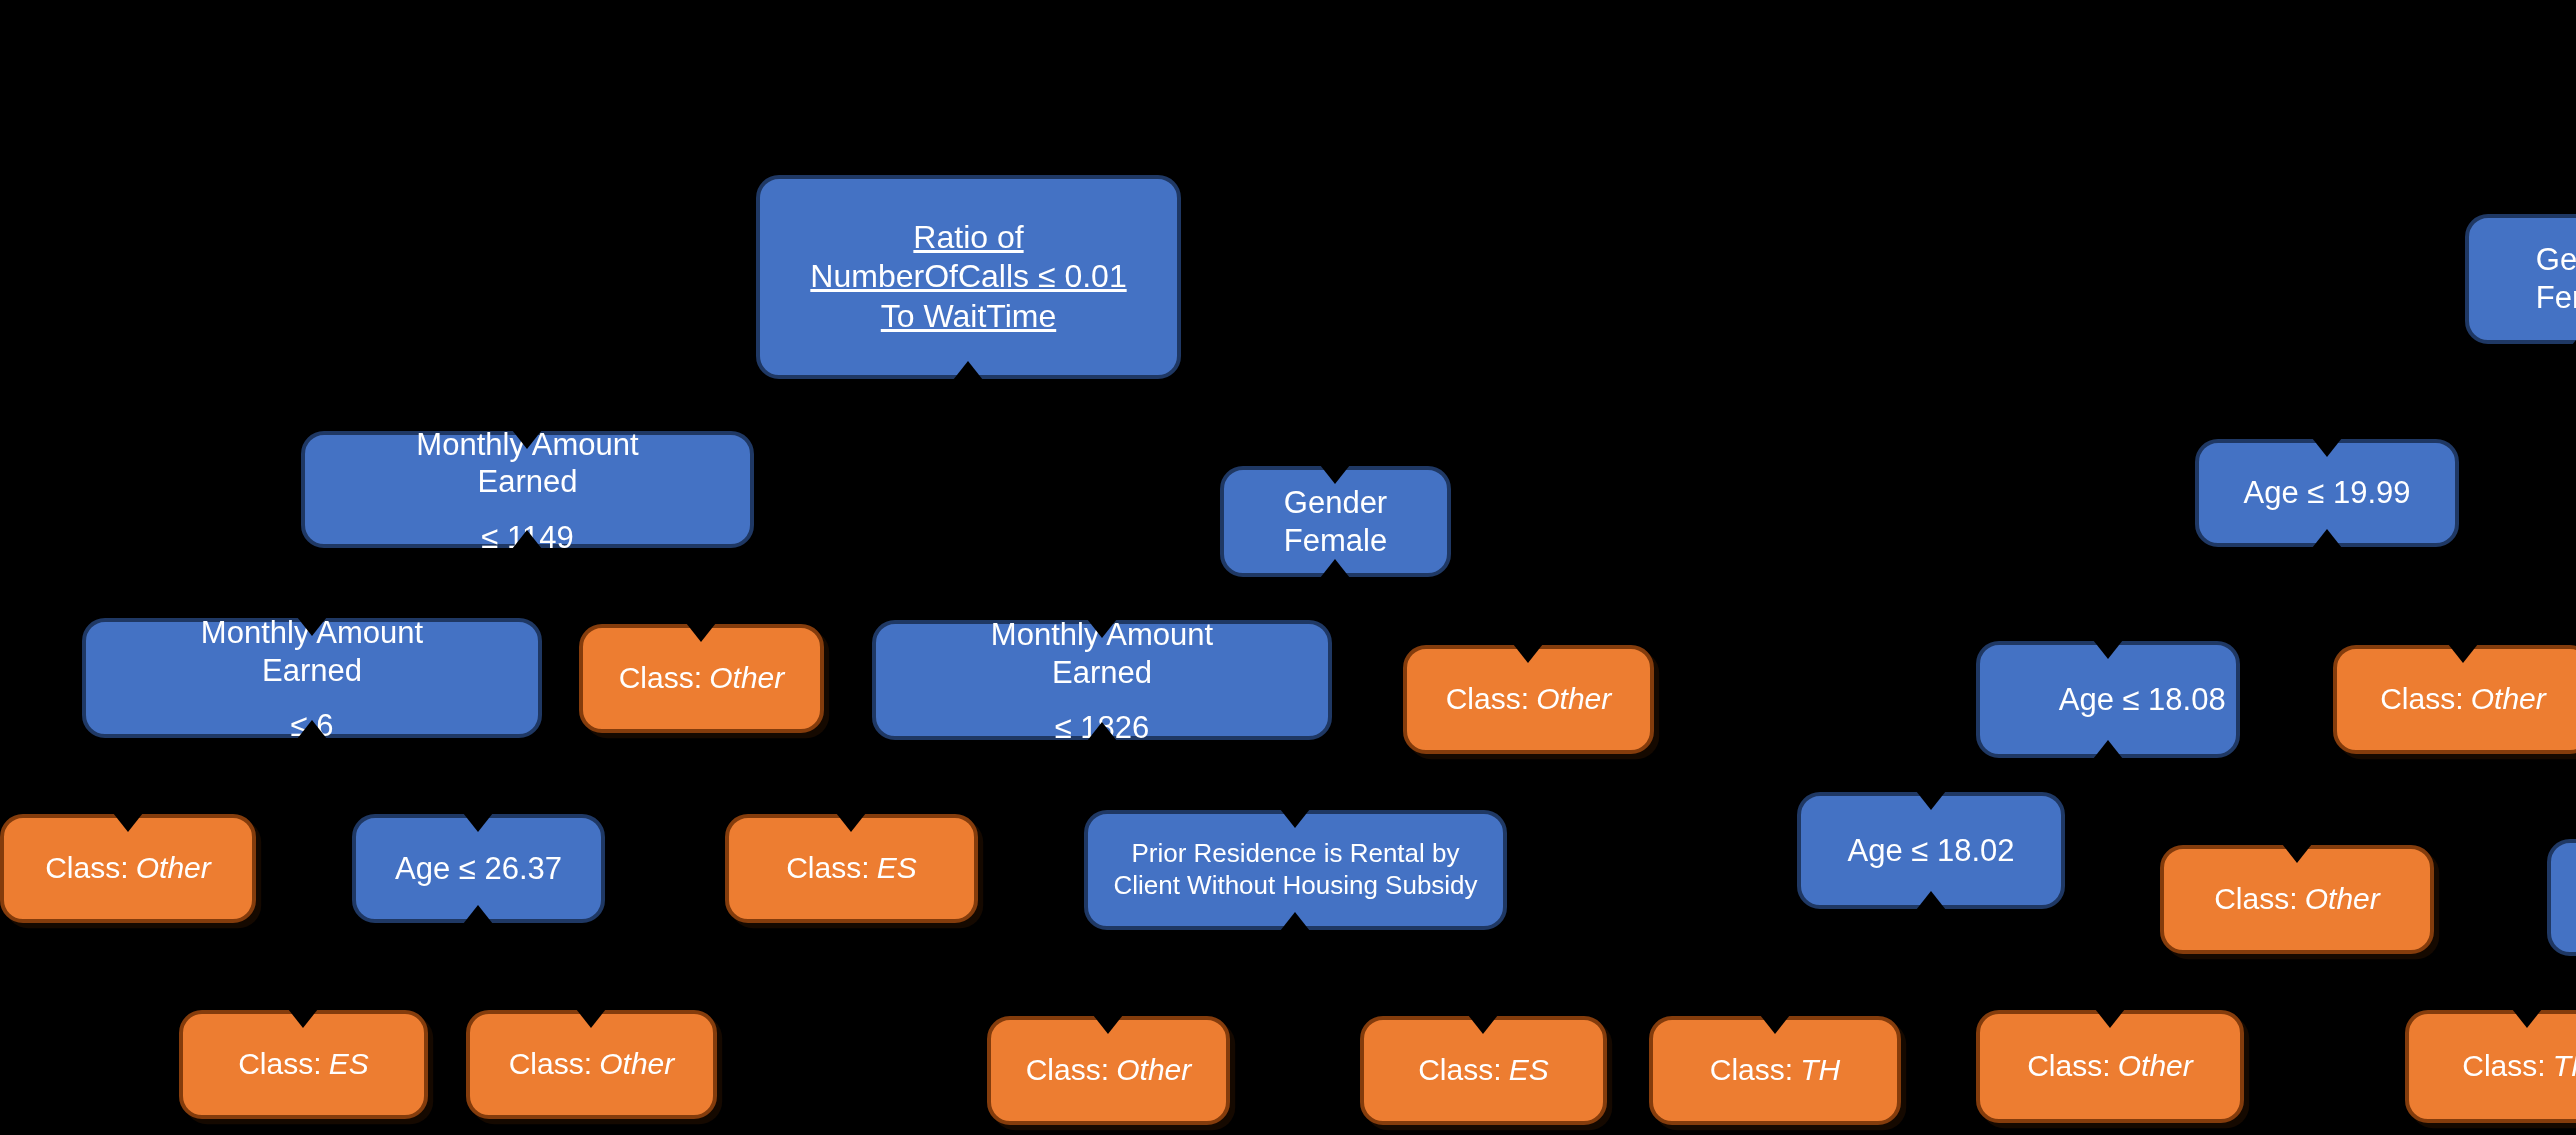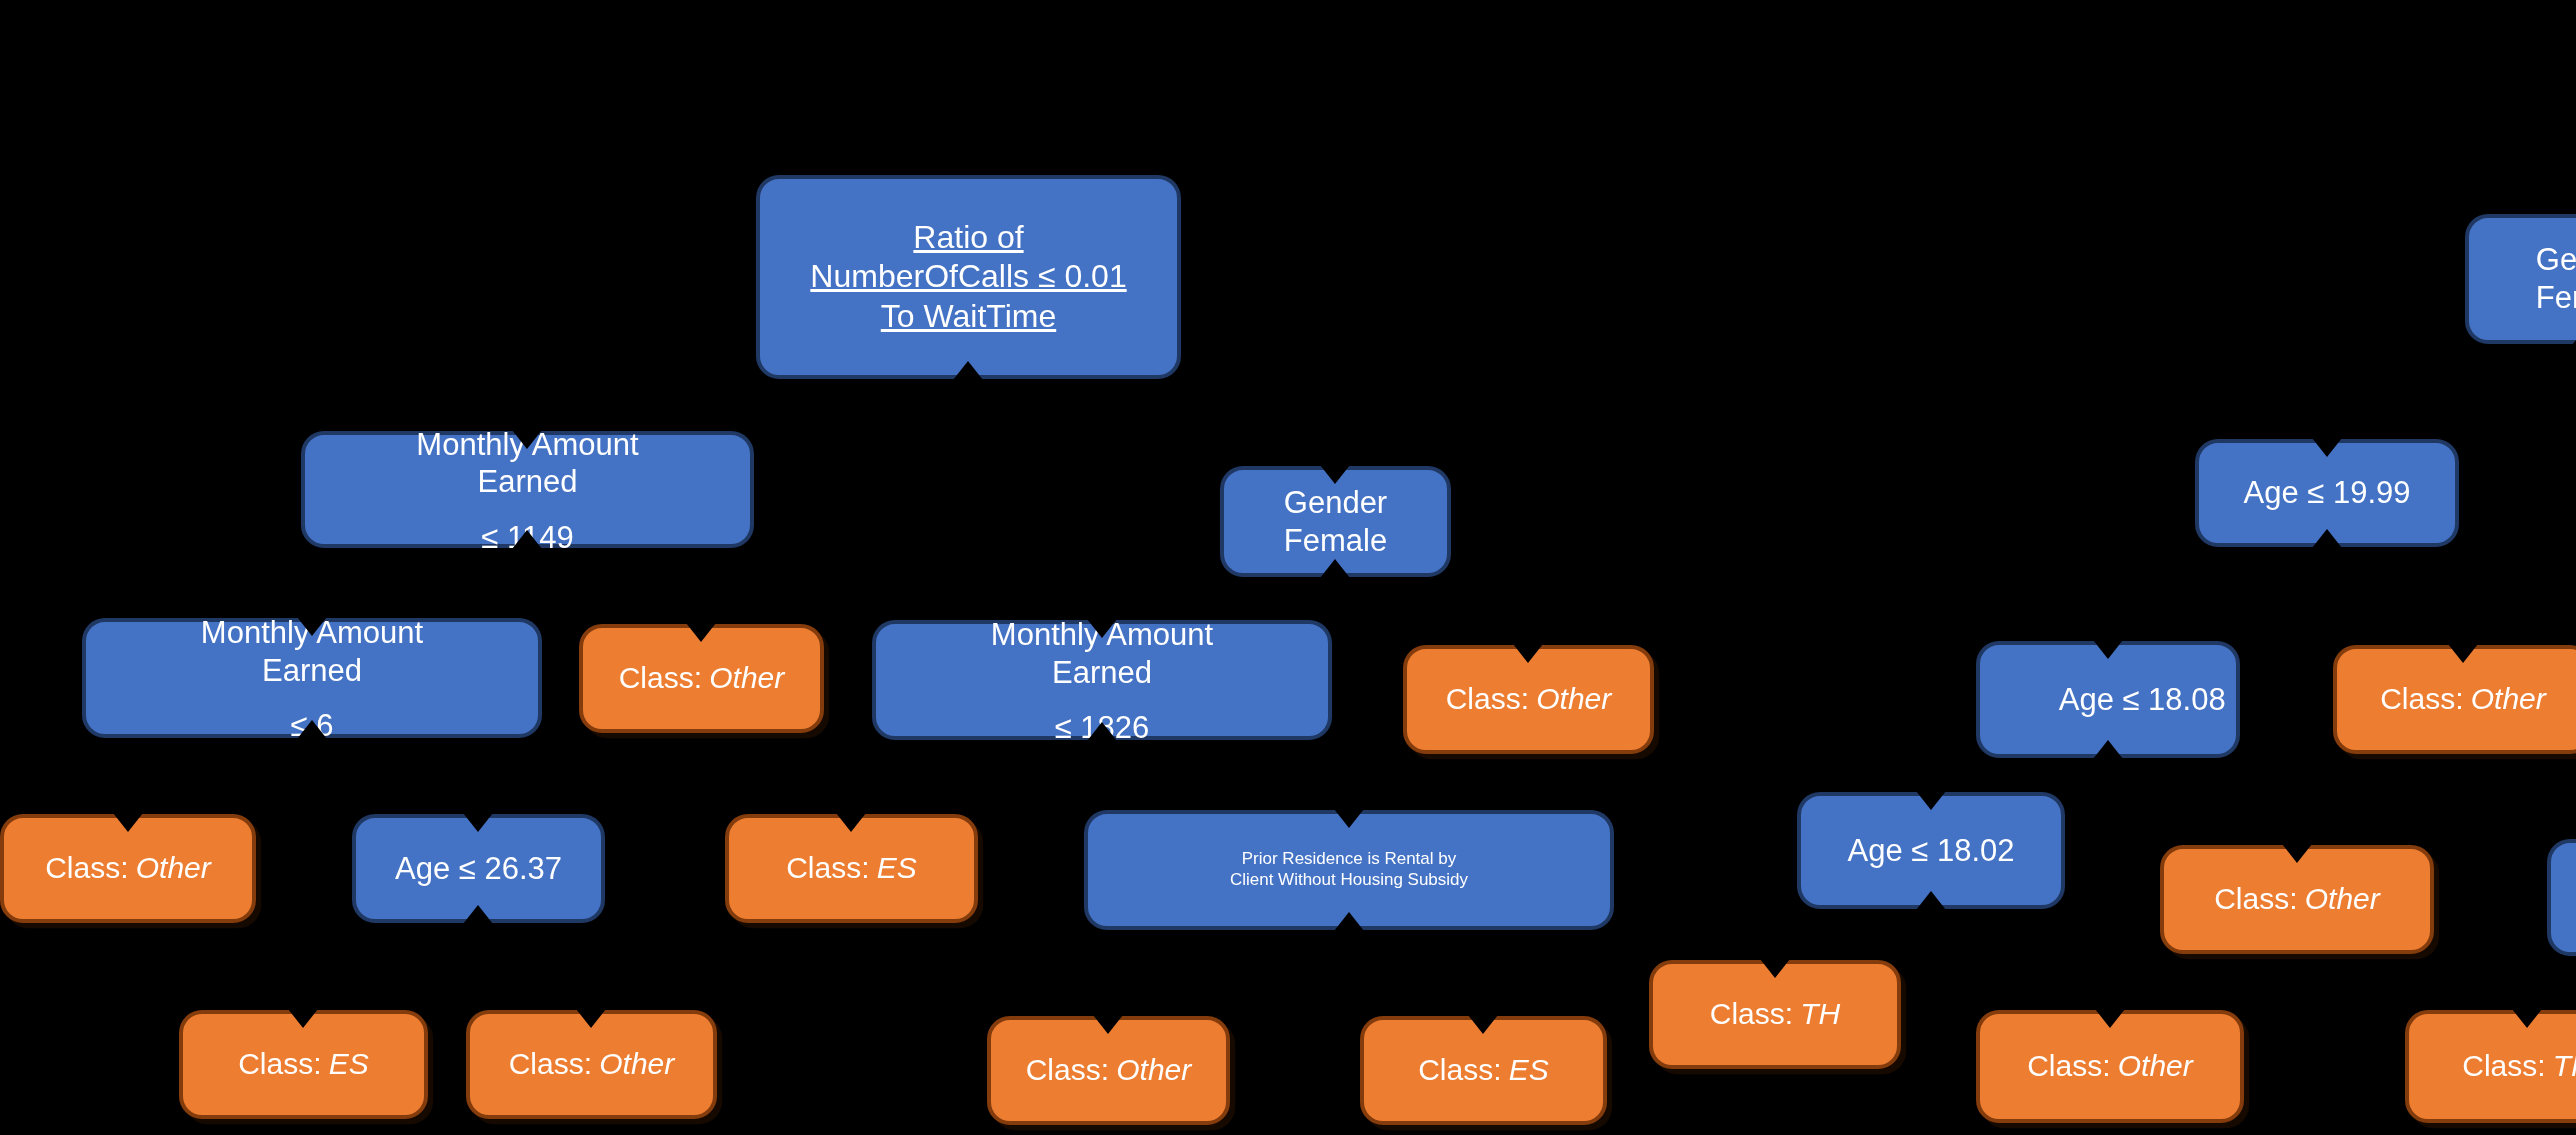--- a/index.html
+++ b/index.html
@@ -171,21 +171,21 @@
         <div>
           <div>Age ≤ 26.37</div>
         </div>
         <div class="notch-top"></div>
         <div class="notch-bottom"></div>
       </div>
       <div class="node leaf" style="left: 725px; top: 814px; width: 253px; height: 109px; font-size: 30px;">
         <span>Class:<span class="leaf-value">ES</span></span>
         <div class="notch-top"></div>
       </div>
-      <div class="node decision" style="left: 1084px; top: 810px; width: 530px; height: 120px; font-size: 17px;">
+      <div class="node decision" style="left: 1084px; top: 810px; width: 423px; height: 120px; font-size: 26px;">
         <div>
           <div>Prior Residence is Rental by</div>
           <div>Client Without Housing Subsidy</div>
         </div>
         <div class="notch-top"></div>
         <div class="notch-bottom"></div>
       </div>
       <div class="node leaf" style="left: 179px; top: 1010px; width: 249px; height: 109px; font-size: 30px;">
         <span>Class:<span class="leaf-value">ES</span></span>
         <div class="notch-top"></div>
@@ -195,21 +195,21 @@
         <div class="notch-top"></div>
       </div>
       <div class="node leaf" style="left: 987px; top: 1016px; width: 243px; height: 109px; font-size: 30px;">
         <span>Class:<span class="leaf-value">Other</span></span>
         <div class="notch-top"></div>
       </div>
       <div class="node leaf" style="left: 1360px; top: 1016px; width: 247px; height: 109px; font-size: 30px;">
         <span>Class:<span class="leaf-value">ES</span></span>
         <div class="notch-top"></div>
       </div>
-      <div class="node leaf" style="left: 1649px; top: 960px; width: 252px; height: 109px; font-size: 30px;">
+      <div class="node leaf" style="left: 1649px; top: 1016px; width: 252px; height: 109px; font-size: 30px;">
         <span>Class:<span class="leaf-value">TH</span></span>
         <div class="notch-top"></div>
       </div>
       <div class="node decision" style="left: 2465px; top: 214px; width: 245px; height: 130px; font-size: 31px;">
         <div>
           <div>Gender</div>
           <div>Female</div>
         </div>
         <div class="notch-bottom"></div>
       </div>

